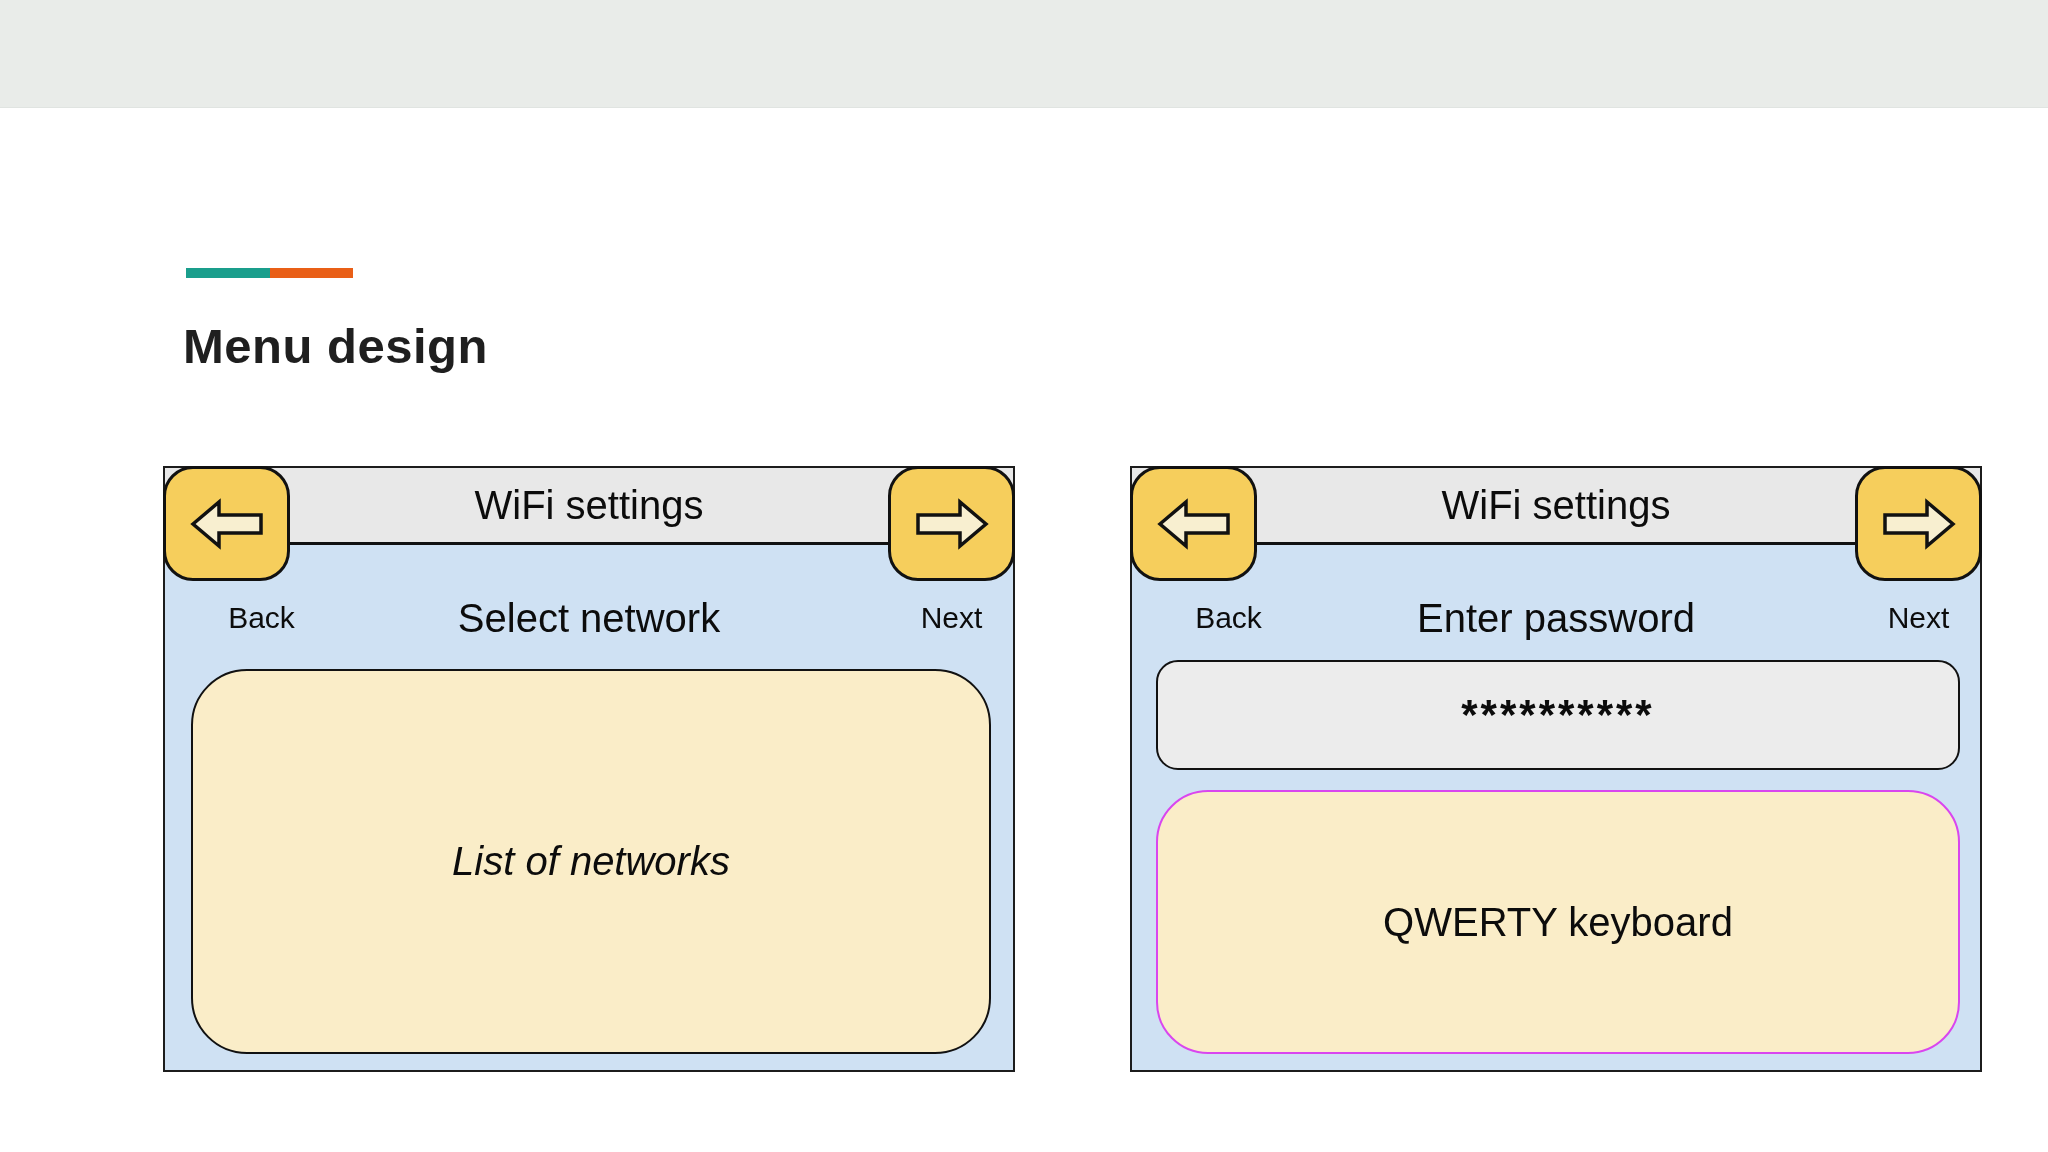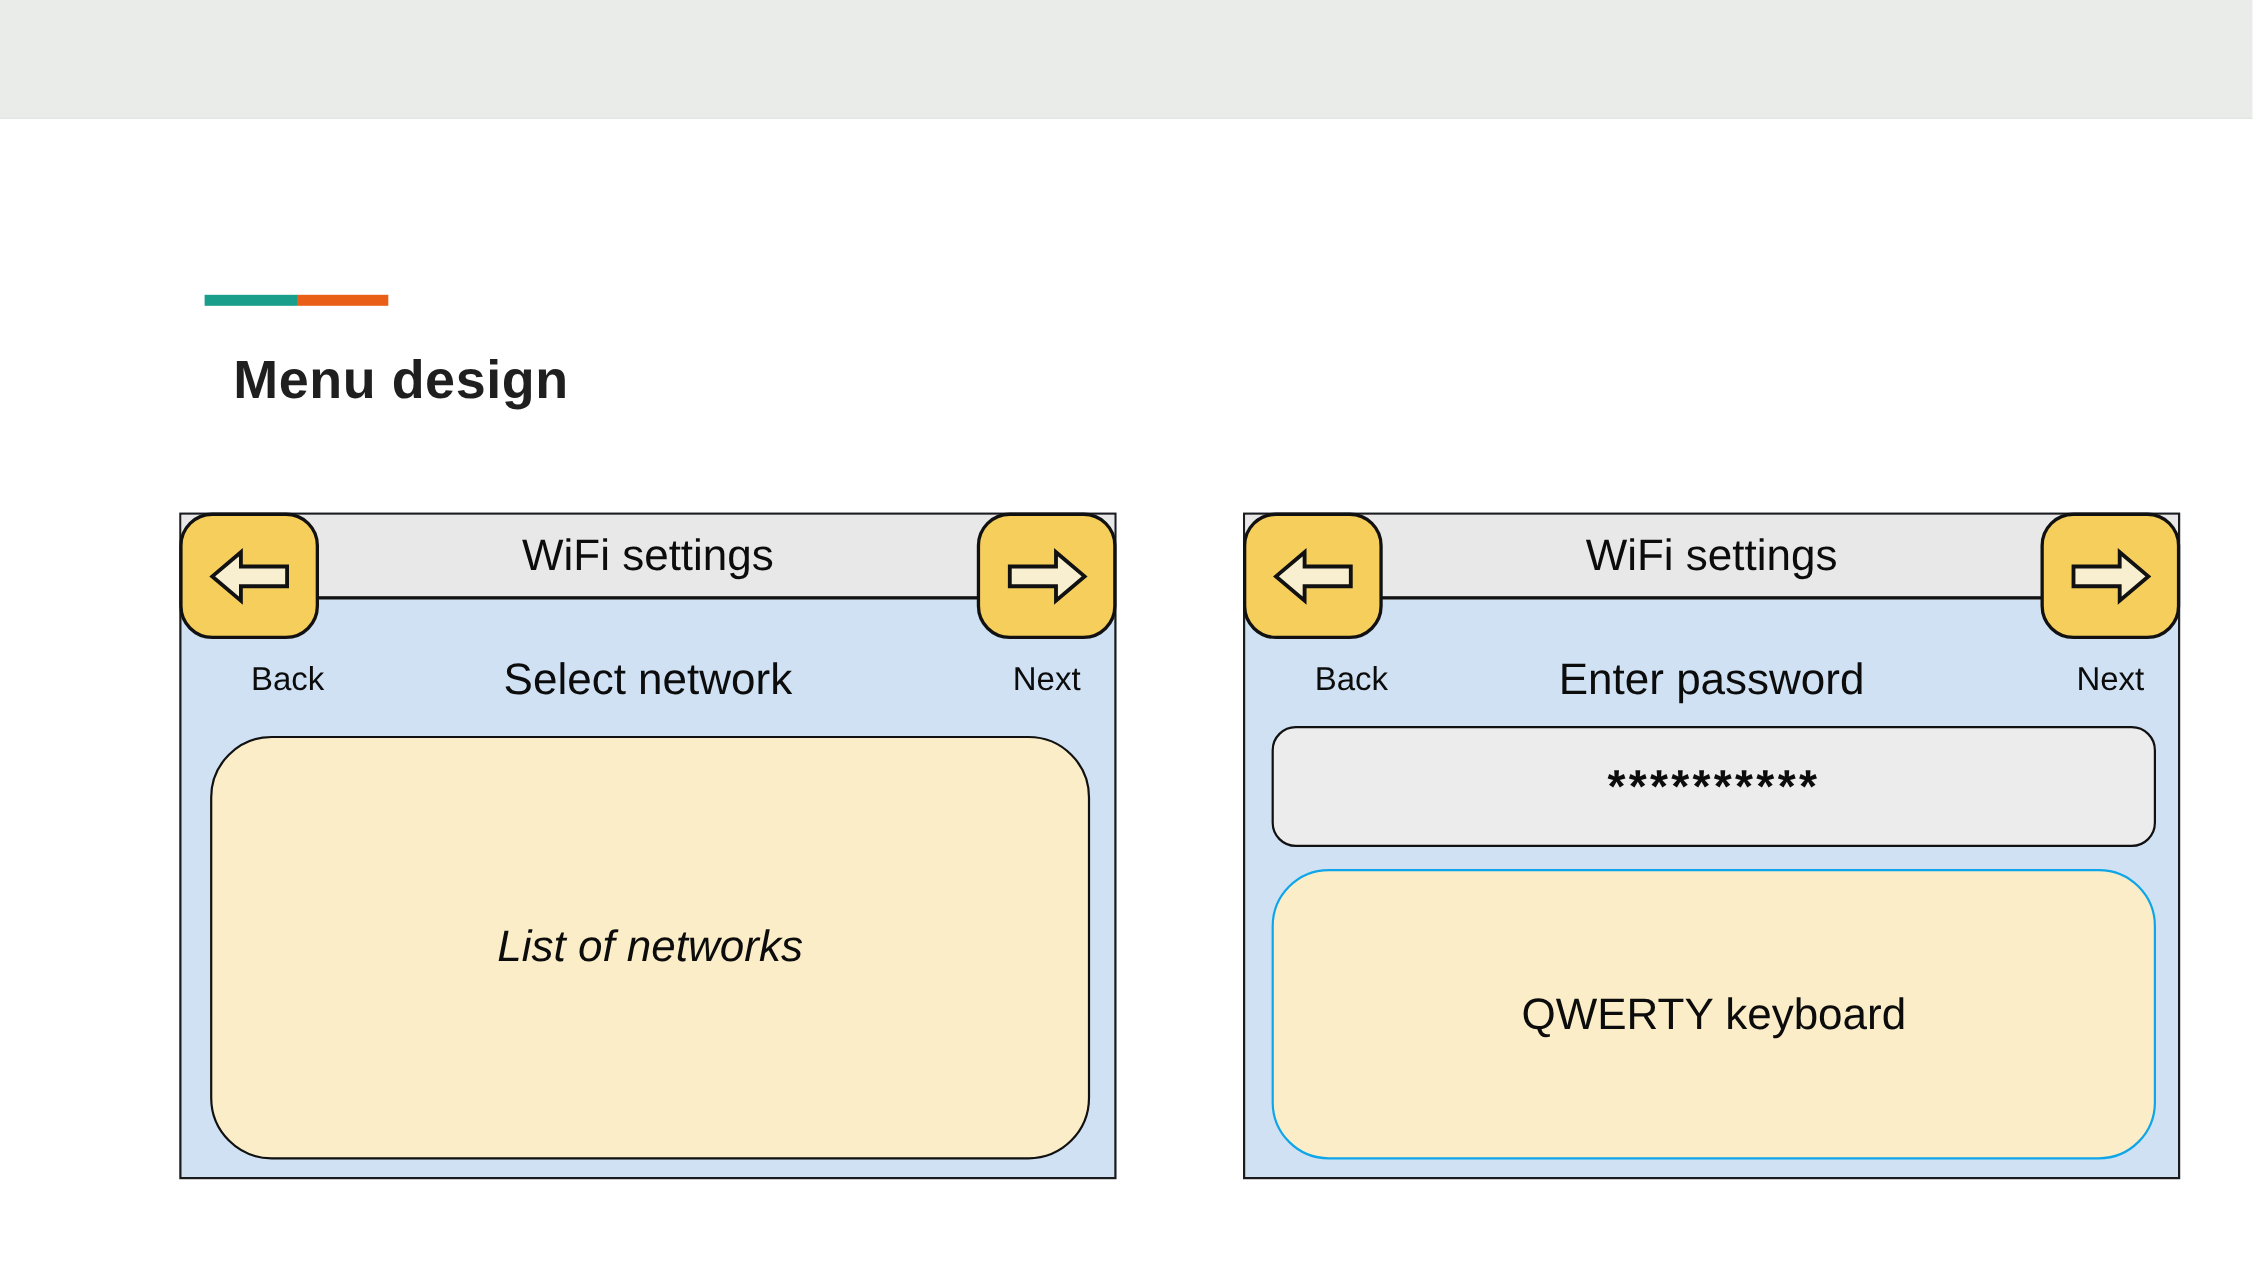--- a/index.html
+++ b/index.html
@@ -20,21 +20,21 @@
   
   .accent{
     position:absolute;left:186px;top:268px;width:167px;height:10px;
     display:flex;
   }
   .accent .teal{width:84px;height:100%;background:var(--accent-teal,#1a9e8c);}
   .accent .orange{width:83px;height:100%;background:var(--accent-orange,#e95f17);}
   .page-title{
     position:absolute;left:183px;top:320px;
     font-size:49px;font-weight:800;letter-spacing:.5px;
-    color:#1f1f1f;line-height:1.1;margin-left:29px;
+    color:#1f1f1f;line-height:1.1;
   }
   
   .panel{
     position:absolute;top:466px;width:852px;height:606px;
     background:var(--panel-blue,#cfe1f3);
     border:2px solid #1c1c1c;
     box-sizing:border-box;
   }
   .panel.left{left:163px;}
   .panel.right{left:1130px;}
@@ -80,21 +80,21 @@
     position:absolute;left:24px;top:192px;width:804px;height:110px;
     background:var(--input-gray,#ececec);
     border:2px solid #111;border-radius:22px;
     box-sizing:border-box;
     display:flex;align-items:center;justify-content:center;
     font-size:42px;font-weight:700;letter-spacing:3px;color:#0c0c0c;
   }
   .kbd-box{
     position:absolute;left:24px;top:322px;width:804px;height:264px;
     background:var(--content-cream,#faedc8);
-    border:2px solid #0ea5e9;border-radius:52px;
+    border:2px solid #d946ef;border-radius:52px;
     box-sizing:border-box;
     display:flex;align-items:center;justify-content:center;
     font-size:40px;color:#0c0c0c;
   }
 </style>
 </head>
 <body>
 
 <div class="slide">
 

